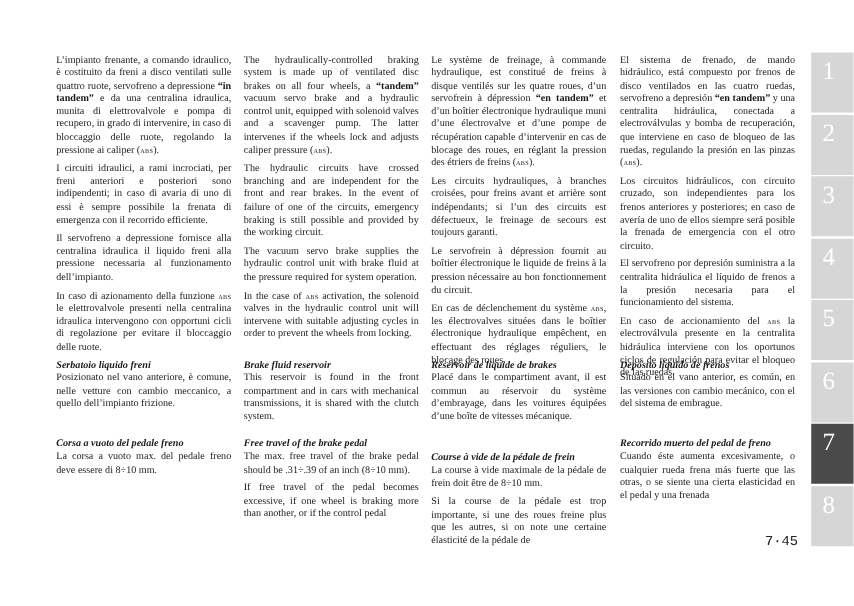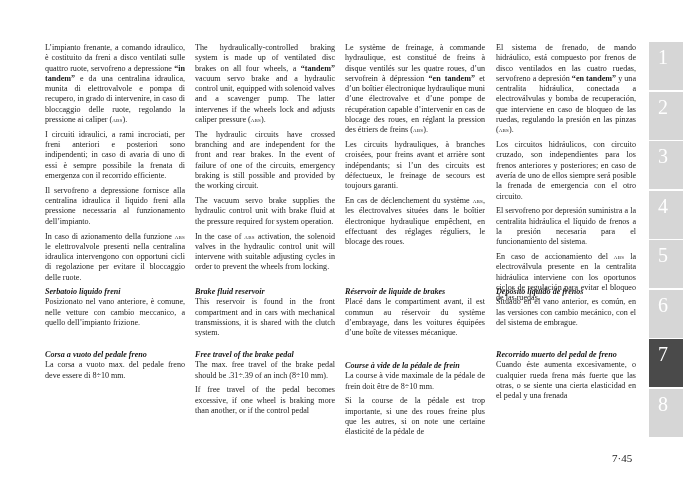--- a/index.html
+++ b/index.html
@@ -16,22 +16,22 @@
   .c4 { left: 496px; top: 43px; }
   .blk1 { position: absolute; top: 0; left: 0; width: 140px; }
   .blk2 { position: absolute; top: 244px; left: 0; width: 140px; }
   .blk3 { position: absolute; top: 307px; left: 0; width: 140px; }
   .c3 .blk3, .c3 .blk3x { }
   .tabs { position: absolute; left: 649px; top: 42px; width: 34px; }
   .tab { height: 48px; margin-bottom: 1.5px; background: #d6d6d6; color: #ffffff;
          font-family: "Liberation Serif", serif; font-size: 20px; padding-left: 9px;
          padding-top: 4px; box-sizing: border-box; }
   .tab.active { background: #4a4a4a; color: #ffffff; }
-  .pageno { position: absolute; left: 612px; top: 452px; font-size: 11px;
-            font-family: Liberation Serif, serif; color: #222; }
+  .pageno { position: absolute; left: 612px; top: 428px; font-size: 11px;
+            font-family: Liberation Mono, monospace; color: #222; }
 </style>
 </head>
 <body>
 
 <div class="col c1">
   <div class="blk1">
     <p><span>L’impianto frenante, a comando idraulico, è costituito da freni a disco ventilati sulle quattro ruote, servofreno a depressione </span><b>“in tandem”</b><span> e da una centralina idraulica, munita di elettrovalvole e pompa di recupero, in grado di intervenire, in caso di bloccaggio delle ruote, regolando la pressione ai caliper (</span><span class="sc">abs</span><span>).</span></p>
     <p>I circuiti idraulici, a rami incrociati, per freni anteriori e posteriori sono indipendenti; in caso di avaria di uno di essi è sempre possibile la frenata di emergenza con il recorrido efficiente.</p>
     <p>Il servofreno a depressione fornisce alla centralina idraulica il liquido freni alla pressione necessaria al funzionamento dell’impianto.</p>
     <p><span>In caso di azionamento della funzione </span><span class="sc">abs</span><span> le elettrovalvole presenti nella centralina idraulica intervengono con opportuni cicli di regolazione per evitare il bloccaggio delle ruote.</span></p>
@@ -61,20 +61,21 @@
     <p class="h">Free travel of the brake pedal</p>
     <p>The max. free travel of the brake pedal should be .31÷.39 of an inch (8÷10 mm).</p>
     <p>If free travel of the pedal becomes excessive, if one wheel is braking more than another, or if the control pedal</p>
   </div>
 </div>
 
 <div class="col c3">
   <div class="blk1">
     <p><span>Le système de freinage, à commande hydraulique, est constitué de freins à disque ventilés sur les quatre roues, d’un servofrein à dépression </span><b>“en tandem”</b><span> et d’un boîtier électronique hydraulique muni d’une électrovalve et d’une pompe de récupération capable d’intervenir en cas de blocage des roues, en réglant la pression des étriers de freins (</span><span class="sc">abs</span><span>).</span></p>
     <p>Les circuits hydrauliques, à branches croisées, pour freins avant et arrière sont indépendants; si l’un des circuits est défectueux, le freinage de secours est toujours garanti.</p>
+    <p>Le servofrein à dépression fournit au boîtier électronique le liquide de freins à la pression nécessaire au bon fonctionnement du circuit.</p>
     <p><span class="sc" style="font-variant:normal;font-size:inherit;letter-spacing:0">En cas de déclenchement du système </span><span class="sc">abs</span><span>, les électrovalves situées dans le boîtier électronique hydraulique empêchent, en effectuant des réglages réguliers, le blocage des roues.</span></p>
   </div>
   <div class="blk2">
     <p class="h">Réservoir de liquide de brakes</p>
     <p>Placé dans le compartiment avant, il est commun au réservoir du système d’embrayage, dans les voitures équipées d’une boîte de vitesses mécanique.</p>
   </div>
   <div class="blk3" style="top:318px">
     <p class="h">Course à vide de la pédale de frein</p>
     <p>La course à vide maximale de la pédale de frein doit être de 8÷10 mm.</p>
     <p>Si la course de la pédale est trop importante, si une des roues freine plus que les autres, si on note une certaine élasticité de la pédale de</p>

